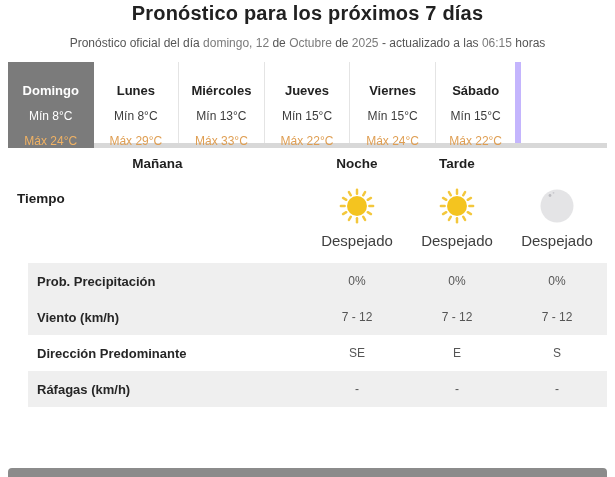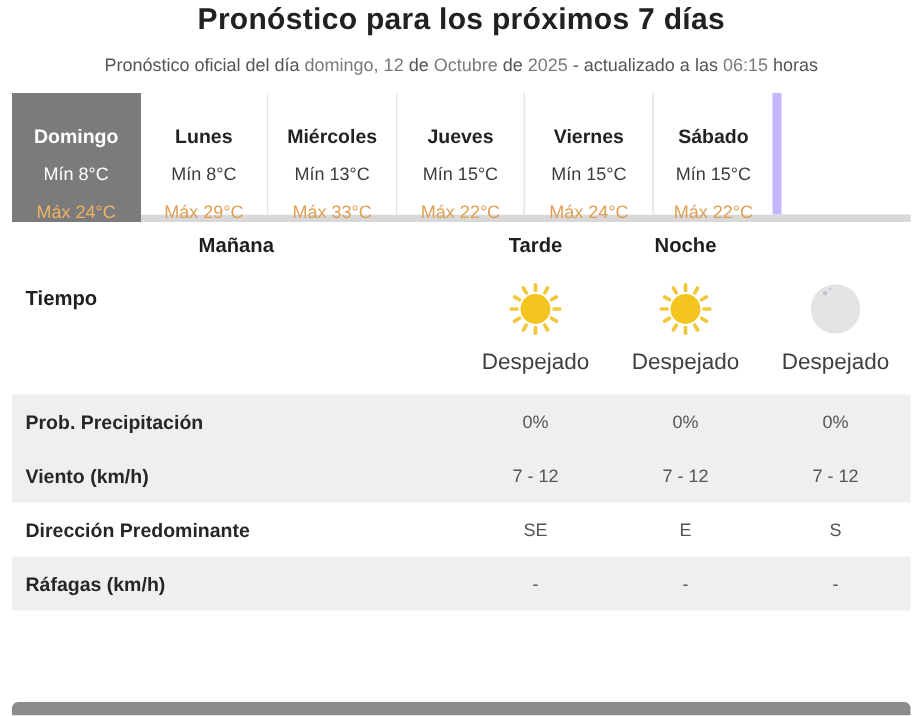--- a/index.html
+++ b/index.html
@@ -40,21 +40,21 @@
   .date-row{height:30px;align-items:center;}
   .date-cell{display:flex;align-items:center;gap:6px;padding-left:9px;font-size:11px;color:#3f3f3f;}
   .cal{flex:0 0 auto;display:inline-flex;}
   .col-header{text-align:center;font-weight:700;font-size:13.5px;color:#1f1f1f;}
 
   .tiempo-row{padding:9px 0 0;height:85px;align-items:start;}
   .tiempo-label{padding-left:9px;padding-top:4px;font-weight:700;font-size:13.5px;color:#1f1f1f;}
   .weather-cell{display:flex;flex-direction:column;align-items:center;gap:3px;}
   .weather-cell .cond{font-size:15px;color:#3f3f3f;}
 
-  .data-row{height:36px;align-items:center;}
+  .data-row{height:36px;align-items:center;margin-left:20px;}
   .data-row.shaded{background:var(--row-shaded-bg);}
   .row-label{padding-left:9px;font-weight:700;font-size:13px;color:#262626;}
   .row-value{text-align:center;font-size:12px;color:#555;}
 
   .bottom-bar{position:absolute;left:8px;right:8px;bottom:-4px;height:13px;background:var(--bottom-bar);border-radius:4px 4px 0 0;cursor:pointer;}
 </style>
 </head>
 <body>
 
 <div class="page">
@@ -93,22 +93,22 @@
       <span class="day">Sábado</span>
       <span class="min">Mín 15°C</span>
       <span class="max">Máx 22°C</span>
     </div>
   </div>
 
   <div class="panel">
 
     <div class="grid-row date-row">
       <div class="col-header">Mañana</div>
+      <div class="col-header">Noche</div>
       <div class="col-header">Tarde</div>
-      <div class="col-header">Noche</div>
     </div>
 
     <div class="grid-row tiempo-row">
       <div class="tiempo-label">Tiempo</div>
       <div class="weather-cell">
         <span>
           <svg width="38" height="38" viewBox="-20 -20 40 40">
             <g stroke="#f3c73c" stroke-width="2.6" stroke-linecap="round">
               <line x1="0" y1="-13" x2="0" y2="-17"></line>
                 <line x1="6.5" y1="-11.3" x2="8.5" y2="-14.7"></line>

